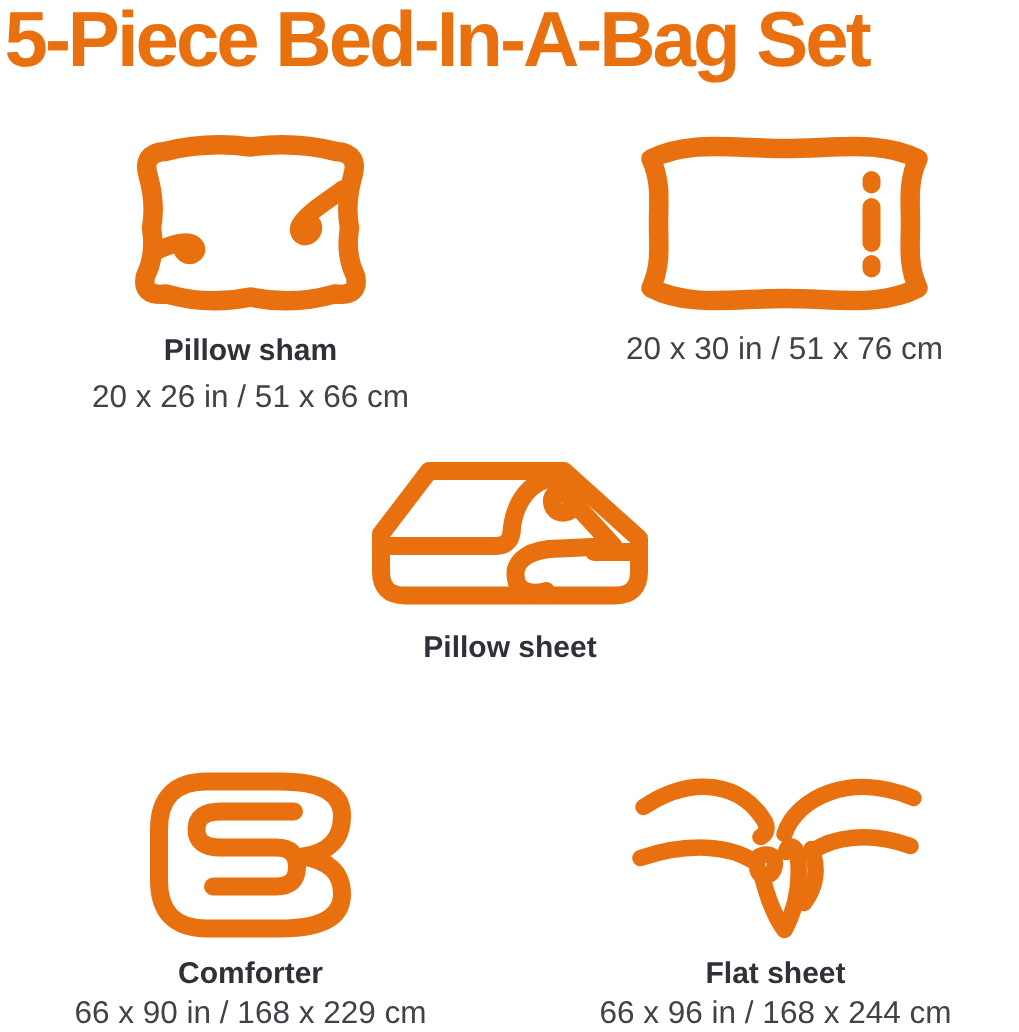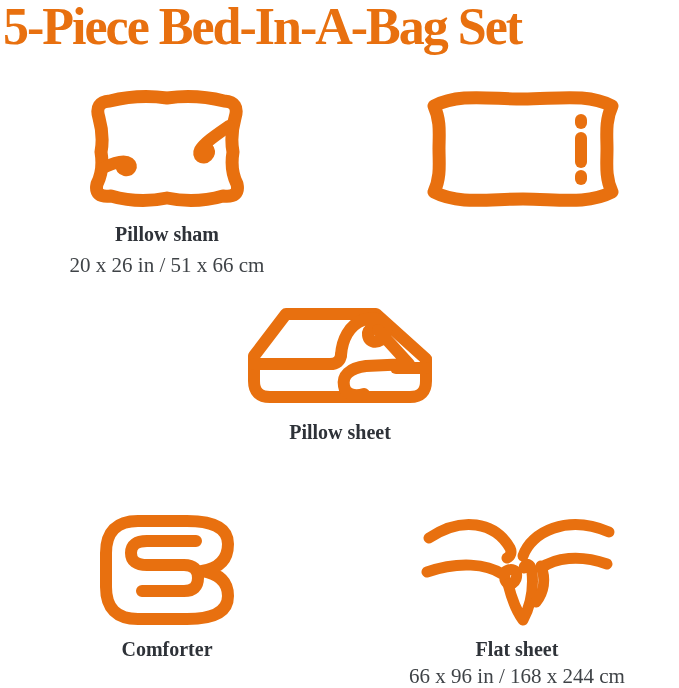--- a/index.html
+++ b/index.html
@@ -8,21 +8,21 @@
     --dims-color:#3F4347;
     --bg:#FFFFFF;
   }
   *{margin:0;padding:0;box-sizing:border-box;}
   body{background:#fff;}
   .canvas{
     position:relative;
     width:679px;height:688px;
     background:var(--bg);
     overflow:hidden;
-    font-family:Liberation Serif, serif;
+    font-family:Liberation Sans, sans-serif;
   }
   .title{
     position:absolute;
     left:3px;top:-4px;
     width:676px;
     font-size:52px;
     font-weight:700;
     letter-spacing:-2px;
     line-height:62px;
     color:var(--accent);
@@ -101,20 +101,21 @@
 
   <div class="item" id="item-pillowcase">
     <div class="icon-box">
       <svg class="icon" width="205" height="122" viewBox="0 0 205 122" aria-hidden="true">
         <path stroke-width="13" d="M 13 18 C 38 5 68 11 102 11 C 136 11 166 5 191 18 C 184 33 186 47 186 61 C 186 75 184 89 191 104 C 166 117 136 111 102 111 C 68 111 38 117 13 104 C 20 89 18 75 18 61 C 18 47 20 33 13 18 Z"></path>
         <path stroke-width="12" d="M 160 32 v 3"></path>
         <path stroke-width="12" d="M 160 50 v 24"></path>
         <path stroke-width="12" d="M 160 88 v 3"></path>
       </svg>
     </div>
+    <div class="item-dims">20 x 30 in / 51 x 76 cm</div>
   </div>
 
   <div class="item" id="item-fitted-sheet">
     <div class="icon-box">
       <svg class="icon" width="188" height="100" viewBox="0 0 188 100" aria-hidden="true">
         <path stroke-width="12" d="M 40 8 H 130 L 180 53 V 75 Q 180 91 164 91 H 24 Q 8 91 8 75 V 50 Z"></path>
         <path stroke-width="12" d="M 8 58 H 84 Q 94 58 95 49"></path>
         <path stroke-width="12" d="M 150 62 H 180"></path>
         <path stroke-width="12" d="M 95 49 C 96 34 103 19 117 14 C 132 9 144 17 139 29 C 135 38 123 38 122 29 C 121 23 128 20 132 24"></path>
         <path stroke-width="12" d="M 132 24 L 163 58 L 120 60 C 103 62 96 70 98 80 C 99 88 108 91 118 88"></path>
@@ -124,20 +125,21 @@
   </div>
 
   <div class="item" id="item-comforter">
     <div class="icon-box">
       <svg class="icon" width="150" height="126" viewBox="0 0 150 126" aria-hidden="true">
         <path stroke-width="12" d="M 95 14 H 46 Q 14 14 14 46 V 80 Q 14 112 46 112 H 95 Q 136 112 136 89 Q 136 68 110 64 Q 136 60 136 37 Q 136 14 95 14 Z"></path>
         <path stroke-width="12" d="M 104 34 H 55 Q 39 34 39 46 Q 39 58 55 58 H 92 Q 106 58 106 71 Q 106 84 92 84 H 50"></path>
       </svg>
     </div>
     <div class="item-name">Comforter</div>
+    <div class="item-dims">66 x 90 in / 168 x 229 cm</div>
   </div>
 
   <div class="item" id="item-flat-sheet">
     <div class="icon-box">
       <svg class="icon" width="200" height="124" viewBox="0 0 200 124" aria-hidden="true">
         <path stroke-width="11" d="M 12 30 C 45 8 78 14 93 40 C 95 44 94 48 90 50"></path>
         <path stroke-width="11" d="M 106 48 C 114 24 150 6 192 24"></path>
         <path stroke-width="11" d="M 10 64 C 42 53 70 56 85 66 C 94 58 102 62 99 71 C 96 79 86 77 88 67"></path>
         <path stroke-width="11" d="M 91 76 C 95 92 100 104 106 112 C 113 99 117 84 115 64 C 114 55 108 54 107 60"></path>
         <path stroke-width="11" d="M 124 58 C 129 71 127 84 119 94"></path>

